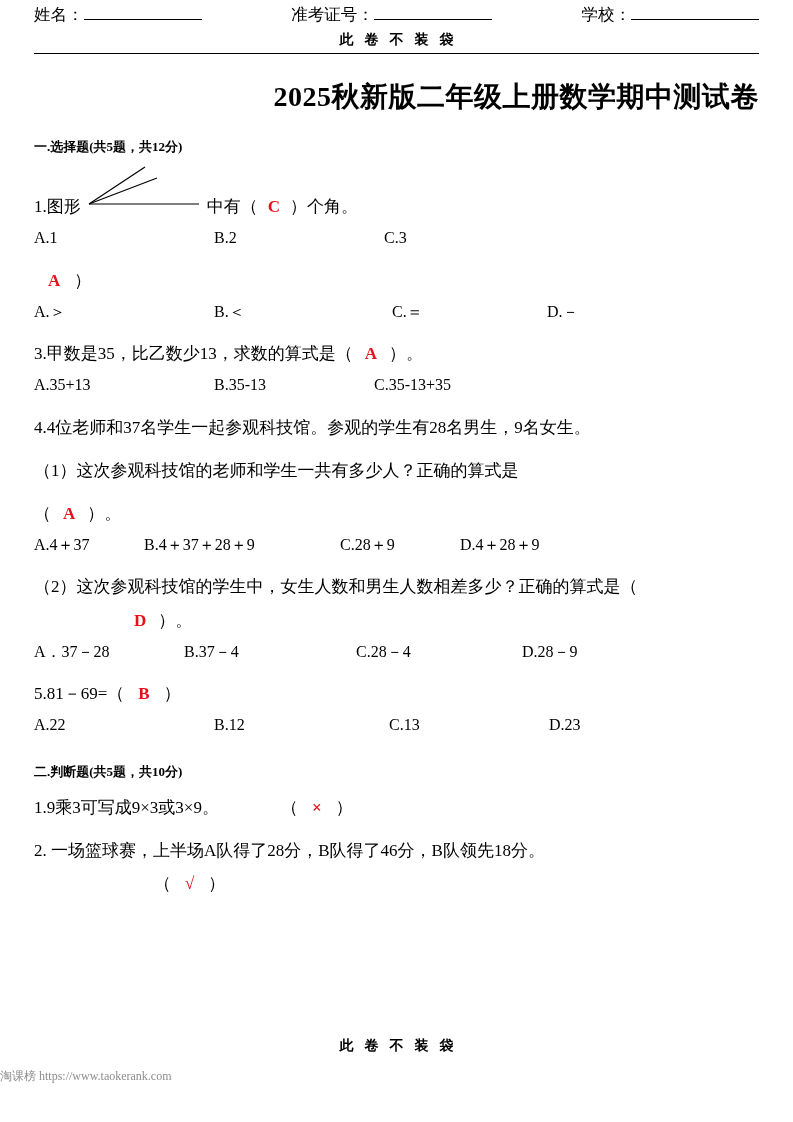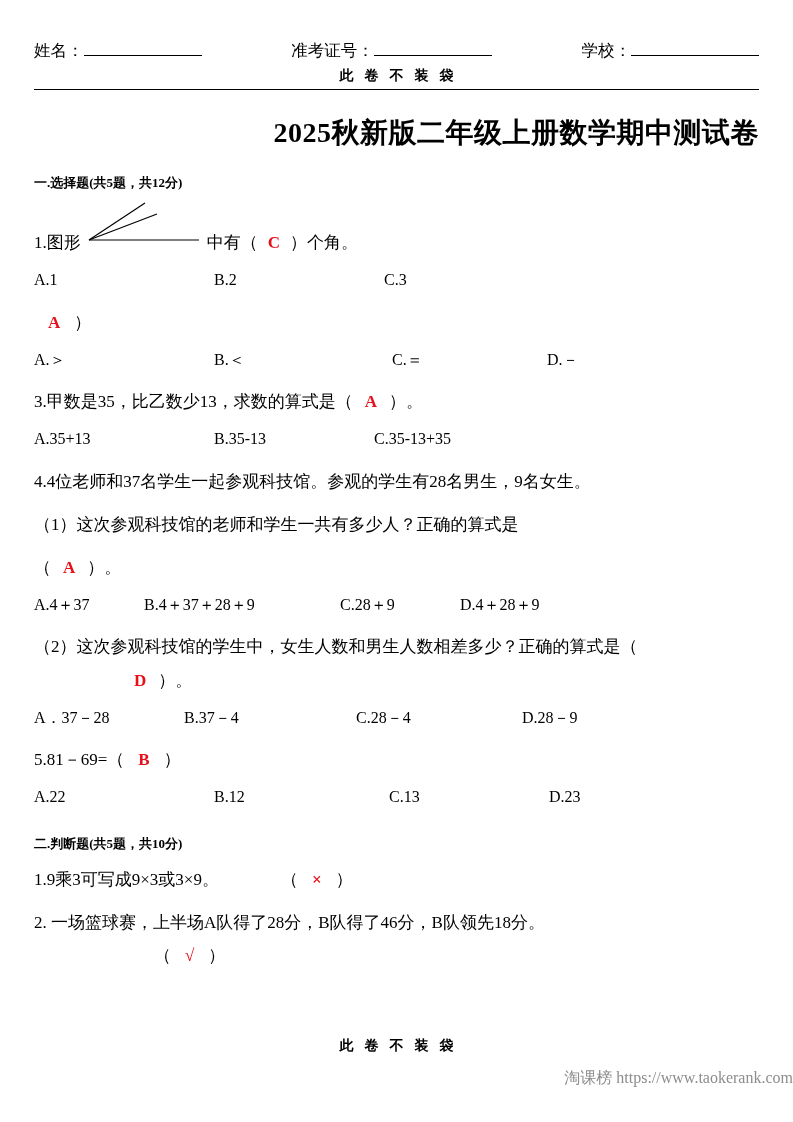--- a/index.html
+++ b/index.html
@@ -21,21 +21,21 @@
     height: 1122px;
     box-sizing: border-box;
     padding: 0 34px;
   }
 
   
   .header {
     display: flex;
     align-items: flex-end;
     justify-content: space-between;
-    padding-top: 40px;
+    padding-top: 4px;
     font-size: 16.5px;
   }
   .hdr-field {
     display: flex;
     align-items: baseline;
     white-space: nowrap;
   }
   .hdr-label { font-size: 16.5px; }
   .hdr-line {
     display: inline-block;
@@ -79,21 +79,21 @@
     margin-bottom: 2px;
   }
   .q {
     font-size: 17px;
     line-height: 1.95;
     margin-top: 10px;
   }
   .opts {
     font-size: 16px;
     line-height: 1.9;
-    margin-top: 6px;
+    margin-top: 0;
     display: flex;
   }
   .opt { display: inline-block; }
   .ans {
     color: #e8101a;
     font-weight: bold;
     font-family: "Liberation Serif", "DejaVu Serif", serif;
   }
 
   .angle-fig {
@@ -115,22 +115,22 @@
     font-size: 14px;
     font-weight: bold;
     letter-spacing: 11px;
     padding-left: 11px;
   }
   .watermark {
     position: absolute;
     left: 0;
     right: 0;
     top: 1068px;
-    text-align: right;
-    font-size: 16px;
+    text-align: left;
+    font-size: 12px;
     color: #8d8d8d;
     font-family: "Liberation Serif", "DejaVu Serif", serif;
   }
   .nowrap { white-space: nowrap; }
   .flexline { display: flex; align-items: baseline; flex-wrap: nowrap; }
 </style>
 </head>
 <body>
 
 <div class="page">

